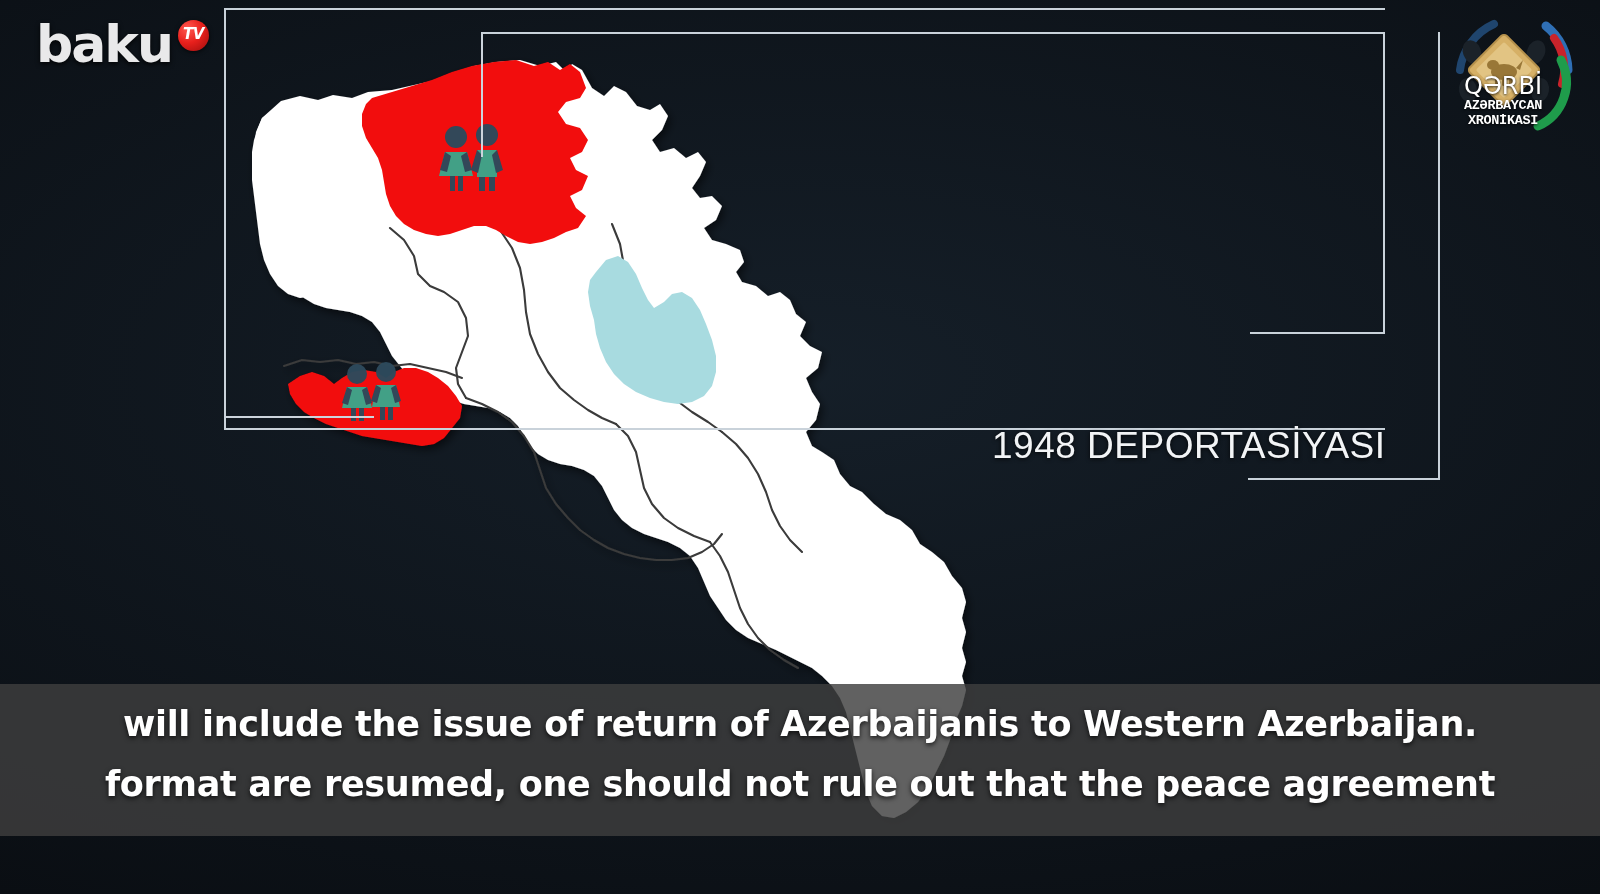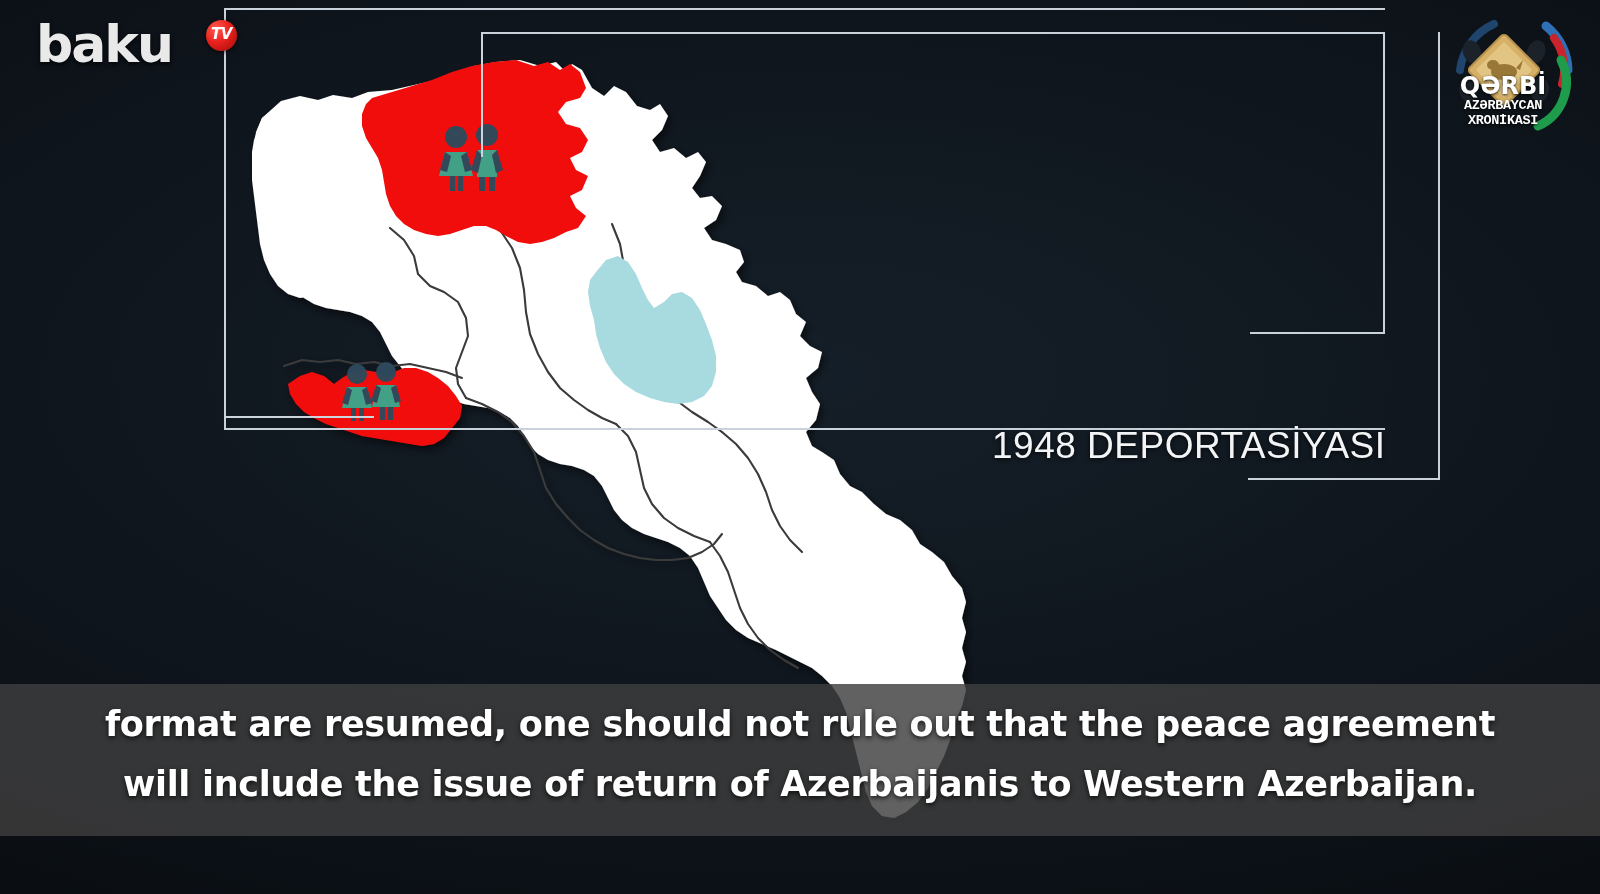--- a/index.html
+++ b/index.html
@@ -48,21 +48,20 @@
     position: relative;
     width: 31px;
     height: 31px;
     border-radius: 50%;
     margin-top: 2px;
     background: radial-gradient(circle at 32% 28%, #ff5a52 0%, #e8201c 46%, #9c0d0c 100%);
     box-shadow: 0 1px 4px rgba(0,0,0,0.7);
     display: flex;
     align-items: center;
     justify-content: center;
-    margin-left: 28px;
   }
   .tv-badge span {
     font-family: "DejaVu Sans", sans-serif;
     font-size: 15px;
     font-weight: 700;
     font-style: italic;
     color: #fff;
     letter-spacing: -0.5px;
     line-height: 1;
     transform: translateY(-1px);
@@ -81,21 +80,21 @@
     position: absolute;
     left: 0;
     right: 0;
     top: 66px;
     text-align: center;
     line-height: 1;
   }
   .prog-l1 {
     font-family: "DejaVu Sans", sans-serif;
     font-size: 24px;
-    font-weight: 700;
+    font-weight: 400;
     color: #ffffff;
     letter-spacing: 0px;
     display: block;
     text-shadow: 0 1px 3px rgba(0,0,0,0.9);
   }
   .prog-l2, .prog-l3 {
     font-family: Liberation Mono, monospace;
     font-size: 13.5px;
     font-weight: 700;
     color: #ffffff;
@@ -416,17 +415,17 @@
     </svg>
     <div class="prog-text">
       <span class="prog-l1">QƏRBİ</span>
       <span class="prog-l2">AZƏRBAYCAN</span>
       <span class="prog-l3">XRONİKASI</span>
     </div>
   </div>
 
   <div class="subtitle-bar"></div>
   <div class="subtitle-text">
+    <span class="sl">will include the issue of return of Azerbaijanis to Western Azerbaijan.</span>
     <span class="sl">format are resumed,  one should not rule out that the peace agreement</span>
-    <span class="sl">will include the issue of return of Azerbaijanis to Western Azerbaijan.</span>
   </div>
 
 </div>
 
 </body></html>

